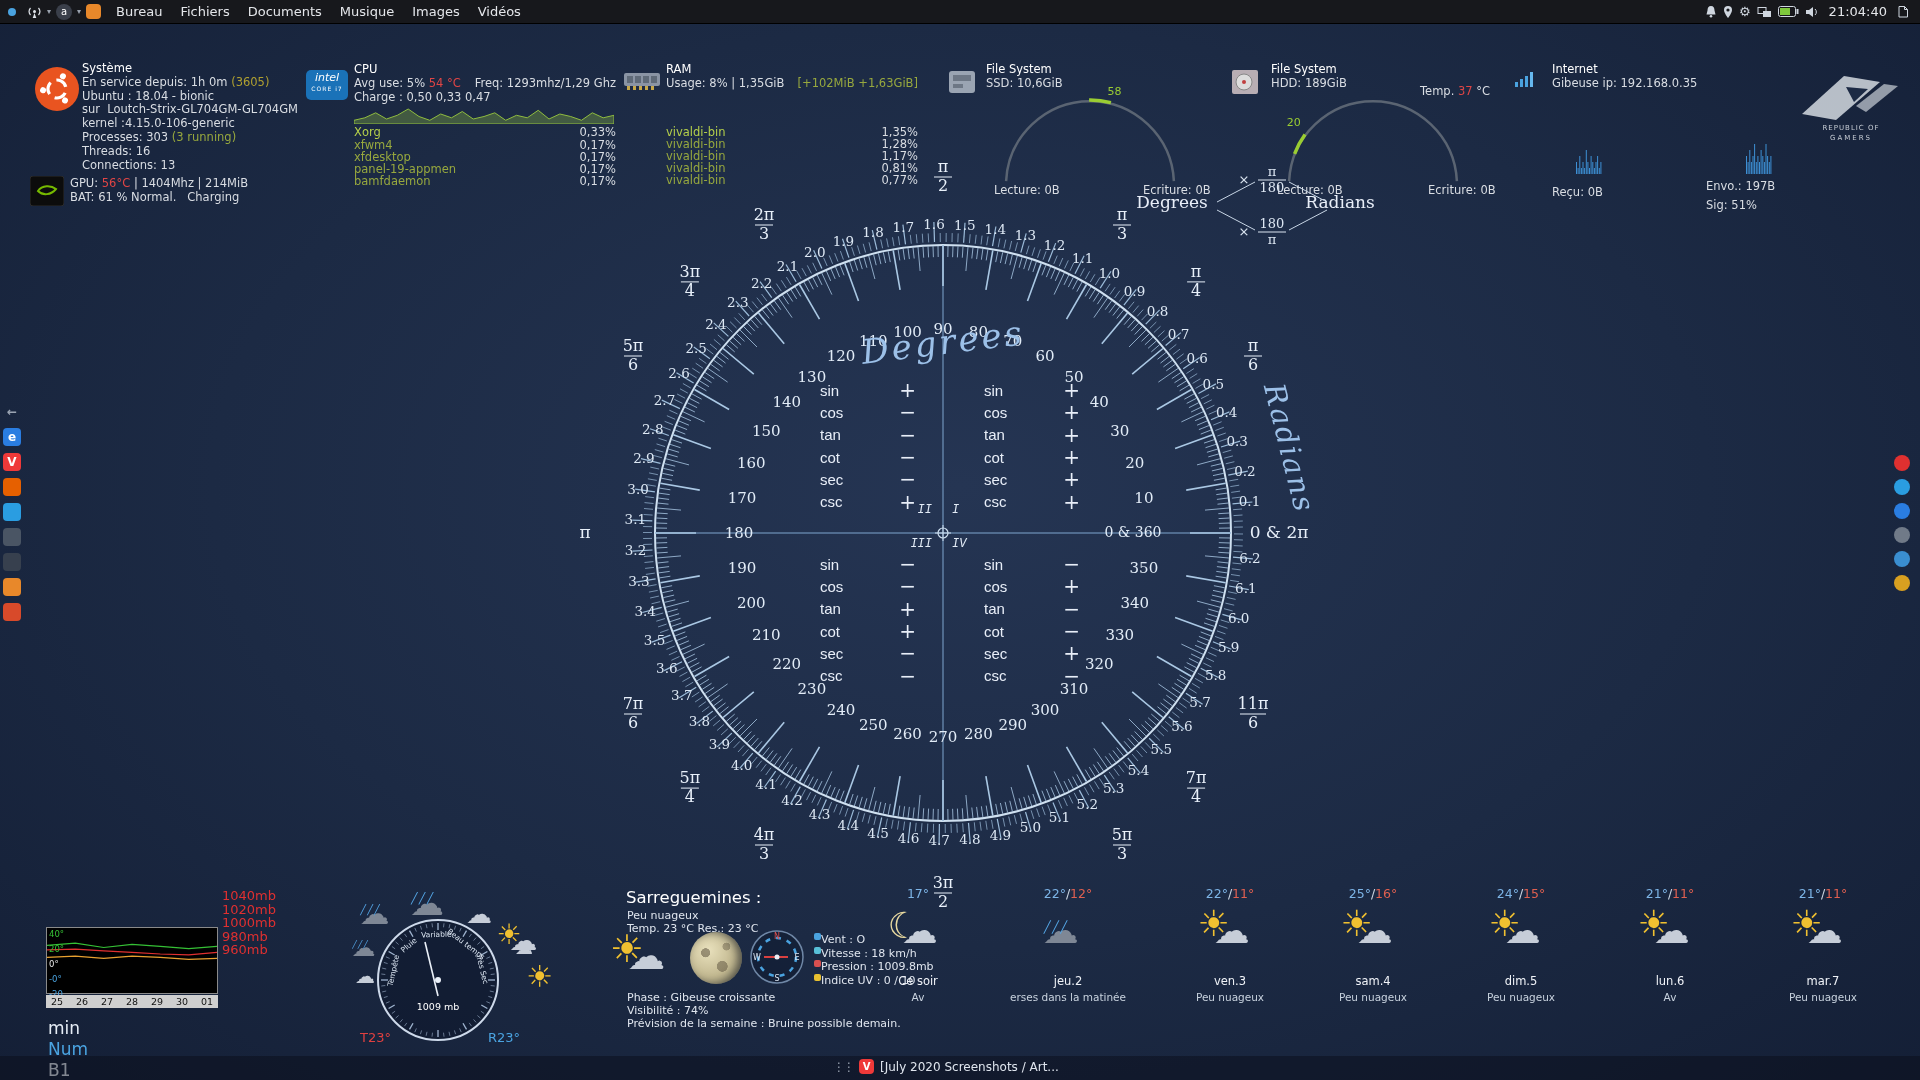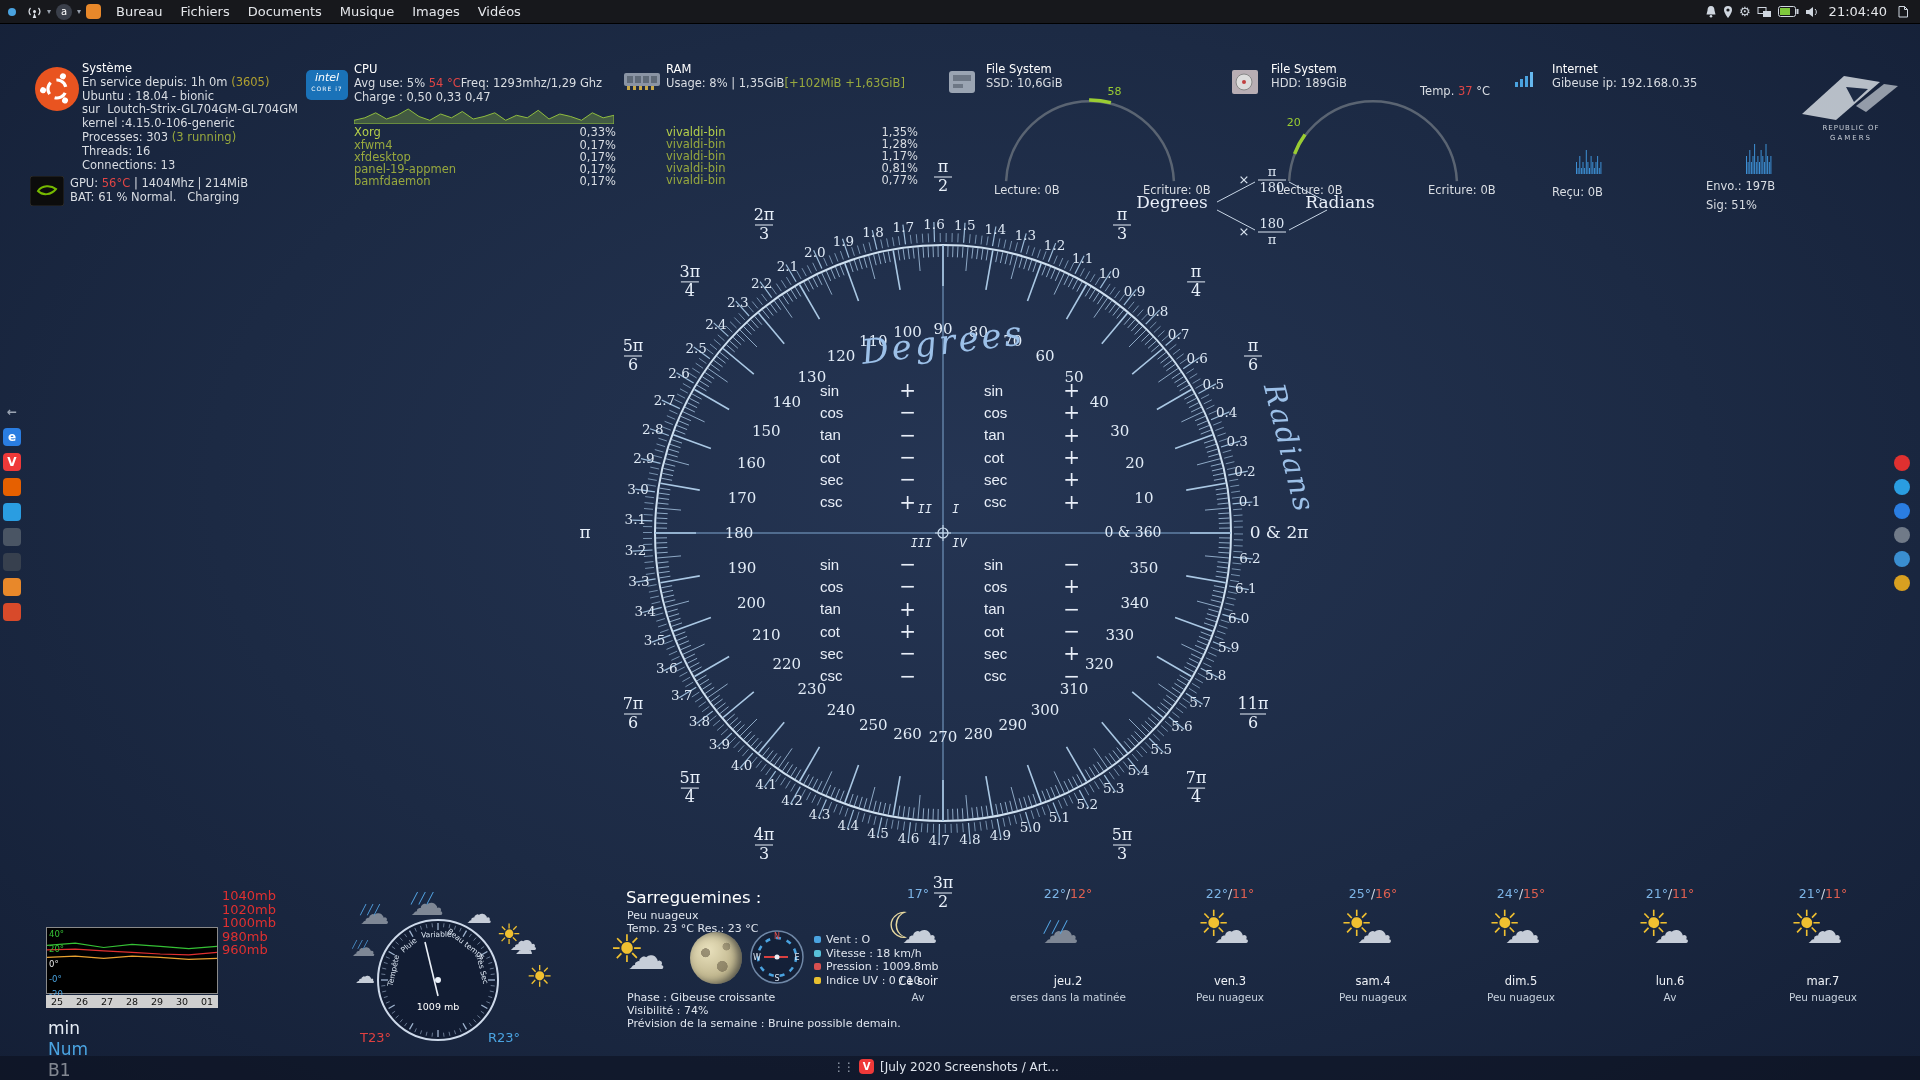--- a/index.html
+++ b/index.html
@@ -26,21 +26,21 @@
 .gear-glyph{font-size:13px;color:#cfd6df;margin:0 3px}
 
 
 .ck{font-size:11.5px;line-height:13.8px;color:#d9dde3}
 .pre{white-space:pre}
 .ck-title{color:#ffffff}
 .olive{color:#b8a råa030}
 .olive{color:#b0a030}
 .grn{color:#97a83e}
 .red{color:#e04545}
-.row{display:flex;}
+.row{display:flex;justify-content:space-between}
 .proc-row{display:flex;justify-content:space-between;font-size:11.5px;line-height:12.2px}
 .proc-name{color:#97a83e}
 .proc-name.bright{color:#b4cf4a}
 .proc-val{color:#d9dde3}
 #cpu-block{width:262px}
 #ram-block{width:252px}
 #ram-procs{margin-top:35px}
 #cpu-procs{margin-top:2px}
 #sys-logo{left:34px;top:66px}
 #sys-text{left:82px;top:62px}
@@ -138,21 +138,21 @@
 #wx-moon{left:690px;top:932px;width:52px;height:52px;border-radius:50%;
   background:radial-gradient(circle at 30% 40%, rgba(90,80,60,.55) 0 9%, transparent 10%),
              radial-gradient(circle at 62% 66%, rgba(90,80,60,.5) 0 11%, transparent 12%),
              radial-gradient(circle at 70% 28%, rgba(90,80,60,.42) 0 7%, transparent 8%),
              radial-gradient(circle at 35% 35%, #e9e1bd, #c3b991 55%, #958d69);
   box-shadow:inset -4px 0 8px rgba(10,15,30,.55)}
 #compass-svg{left:748px;top:928px}
 .cp{font-size:8px;fill:#dce6f2;text-anchor:middle;font-family:"DejaVu Sans",sans-serif}
 .cpn{fill:#e05050}
 #wx-info{left:814px;top:933px;font-size:11px;line-height:13.5px;color:#dfe5ee}
-.winfo-row{display:flex;align-items:center;gap:5px}
+.winfo-row{display:flex;}
 .winfo-ic{display:inline-block;width:7px;height:7px;border-radius:2px}
 #wx-phase{left:627px;top:991px;font-size:11px;color:#dfe5ee}
 #wx-vis{left:627px;top:1004px;font-size:11px;color:#dfe5ee}
 #wx-week{left:627px;top:1017px;font-size:11px;color:#dfe5ee}
 
 
 #forecast{position:absolute;inset:0;pointer-events:none}
 .fc-col{position:absolute;top:886px;width:150px;text-align:center}
 .fc-temp{font-size:12.5px;height:16px}
 .fc-temp .hi{color:#7db4e6}

